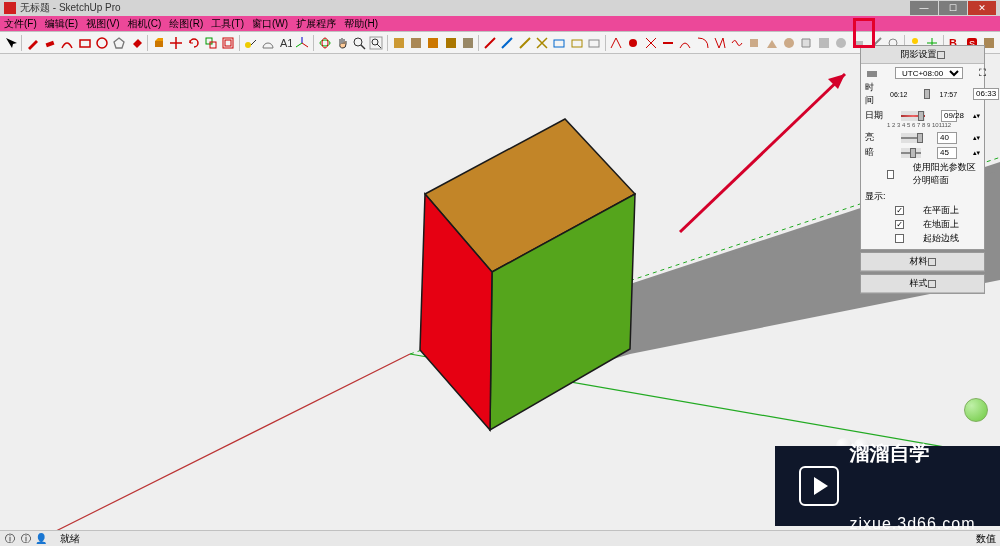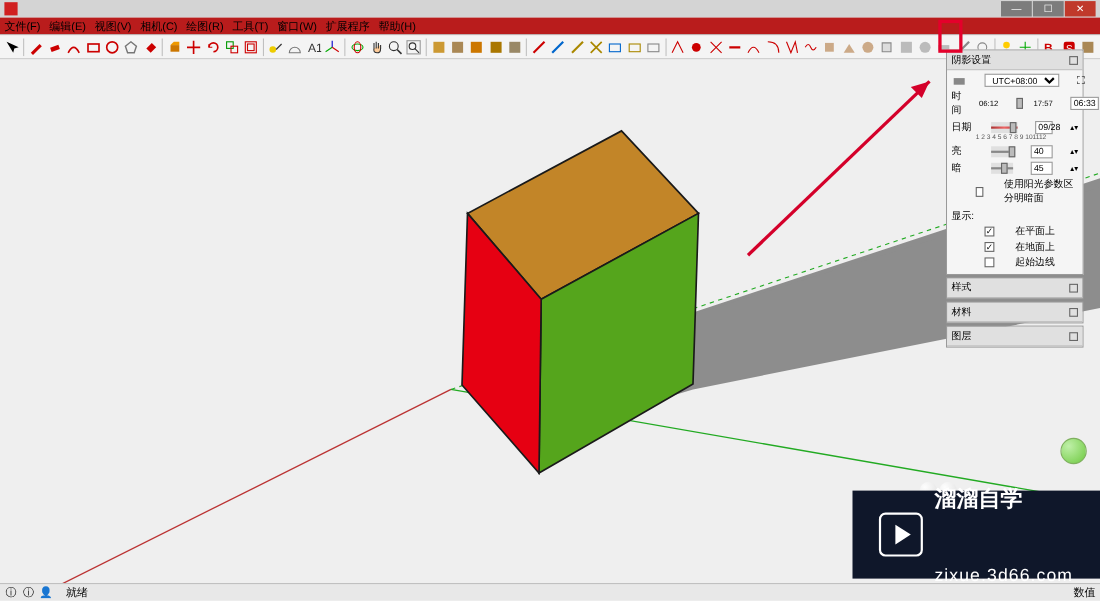--- a/index.html
+++ b/index.html
@@ -7,36 +7,36 @@
 
     .titlebar { height: 16px; background: #d4d4d4; display: flex; align-items: center; padding: 0 4px; font-size: 10px; }
     .titlebar-icon { width: 12px; height: 12px; background: #d02020; margin-right: 4px; }
     .titlebar-title { flex: 1; color: #333; }
     .winbtns { display: flex; gap: 1px; margin-left: auto; }
     .winbtn { width: 28px; height: 14px; display: flex; align-items: center; justify-content: center; font-size: 9px; color: #fff; }
     .winbtn.min { background: #7c7c7c; }
     .winbtn.max { background: #7c7c7c; }
     .winbtn.close { background: #c0392b; }
 
-    .menubar { height: 16px; background: #b91c1c; display: flex; align-items: center; padding: 0 4px; font-size: 10px; border-bottom: 1px solid #c0c0c0; }
+    .menubar { height: 16px; background: #ec4899; display: flex; align-items: center; padding: 0 4px; font-size: 10px; border-bottom: 1px solid #c0c0c0; }
     .menu-item { margin-right: 8px; cursor: pointer; }
 
     .toolbar { height: 22px; background: #f4f4f4; display: flex; align-items: center; padding: 0 2px; border-bottom: 1px solid #c0c0c0; gap: 0; }
     .tool { width: 16px; height: 16px; margin: 0 1px; display: inline-flex; align-items: center; justify-content: center; cursor: pointer; }
     .tool svg { width: 14px; height: 14px; }
     .tool-sep { width: 1px; height: 16px; background: #c0c0c0; margin: 0 2px; }
 
     .highlight-box { position: absolute; border: 3px solid #e4002b; pointer-events: none; z-index: 50; }
 
     .viewport { position: absolute; top: 54px; left: 0; right: 0; bottom: 16px; background: #efefef; overflow: hidden; }
     .viewport svg.scene { position: absolute; top: 0; left: 0; width: 100%; height: 100%; }
 
     .panels { position: absolute; top: 45px; right: 15px; width: 125px; z-index: 20; font-size: 9px; }
     .panel { background: #eee; border: 1px solid #999; margin-bottom: 2px; }
-    .panel-header { background: #e0e0e0; padding: 2px 4px; display: flex; align-items: center; justify-content: space-between; border-bottom: 1px solid #bbb; cursor: pointer; }
+    .panel-header { background: #e0e0e0; padding: 2px 4px; display: flex; align-items: center; justify-content: center; border-bottom: 1px solid #bbb; cursor: pointer; }
     .panel-header .sq { width: 8px; height: 8px; border: 1px solid #666; }
     .panel-body { padding: 3px 4px; background: #f5f5f5; }
     .field-row { display: flex; align-items: center; margin-bottom: 2px; gap: 16px; }
     .field-label { width: 20px; font-size: 9px; }
     .field-val { border: 1px solid #999; background: #fff; padding: 0 2px; font-size: 8px; height: 12px; line-height: 10px; }
     .slider { flex: 1; height: 10px; position: relative; background: #e0e0e0; }
     .slider-track { position: absolute; left: 0; right: 0; top: 4px; height: 2px; background: #888; }
     .slider-thumb { position: absolute; width: 6px; height: 10px; background: #bbb; border: 1px solid #666; top: 0; }
     .checkbox-row { display: flex; align-items: center; gap: 19px; margin: 1px 0; padding-left: 30px; font-size: 9px; }
     .checkbox { width: 9px; height: 9px; border: 1px solid #666; background: #fff; display: inline-flex; align-items: center; justify-content: center; font-size: 8px; line-height: 7px; }
@@ -55,20 +55,21 @@
 
     .round-icon { position: absolute; right: 12px; top: 398px; width: 24px; height: 24px; border-radius: 50%; background: radial-gradient(circle at 30% 30%, #bff0a8, #6ec940); border: 1px solid #7fb05f; z-index: 15; }
     .ghost-icons { position: absolute; right: 130px; top: 438px; z-index: 15; display: flex; gap: 2px; }
     .ghost { width: 16px; height: 16px; background: radial-gradient(circle at 30% 30%, #fff, #ddd); border-radius: 50%; opacity: .9; }
   </style>
 </head>
 <body>
 
 <div class="titlebar">
   <div class="titlebar-icon"></div>
+  <div class="titlebar-title">无标题 - SketchUp Pro</div>
   <div class="winbtns">
     <div class="winbtn min">—</div>
     <div class="winbtn max">☐</div>
     <div class="winbtn close">✕</div>
   </div>
 </div>
 
 <div class="menubar">
   <span class="menu-item">文件(F)</span>
   <span class="menu-item">编辑(E)</span>
@@ -484,38 +485,32 @@
       </div>
       <div class="checkbox-row">
         <span class="checkbox"></span>
         <span>起始边线</span>
       </div>
     </div>
   </div>
 
   <div class="panel">
     <div class="panel-header">
+      <span>材料</span>
+      <span class="sq"></span>
+    </div>
+  </div>
+
+  <div class="panel">
+    <div class="panel-header">
       <span>样式</span>
       <span class="sq"></span>
     </div>
   </div>
 
-  <div class="panel">
-    <div class="panel-header">
-      <span>材料</span>
-      <span class="sq"></span>
-    </div>
-  </div>
-
-  <div class="panel">
-    <div class="panel-header">
-      <span>图层</span>
-      <span class="sq"></span>
-    </div>
-  </div>
 
 </div>
 
 <div class="watermark">
   <div class="wm-play">
       <div class="wm-play-tri"></div>
     </div>
   <div class="wm-text">
     <span class="wm-cn">溜溜自学</span>
     <span class="wm-en">zixue.3d66.com</span>

